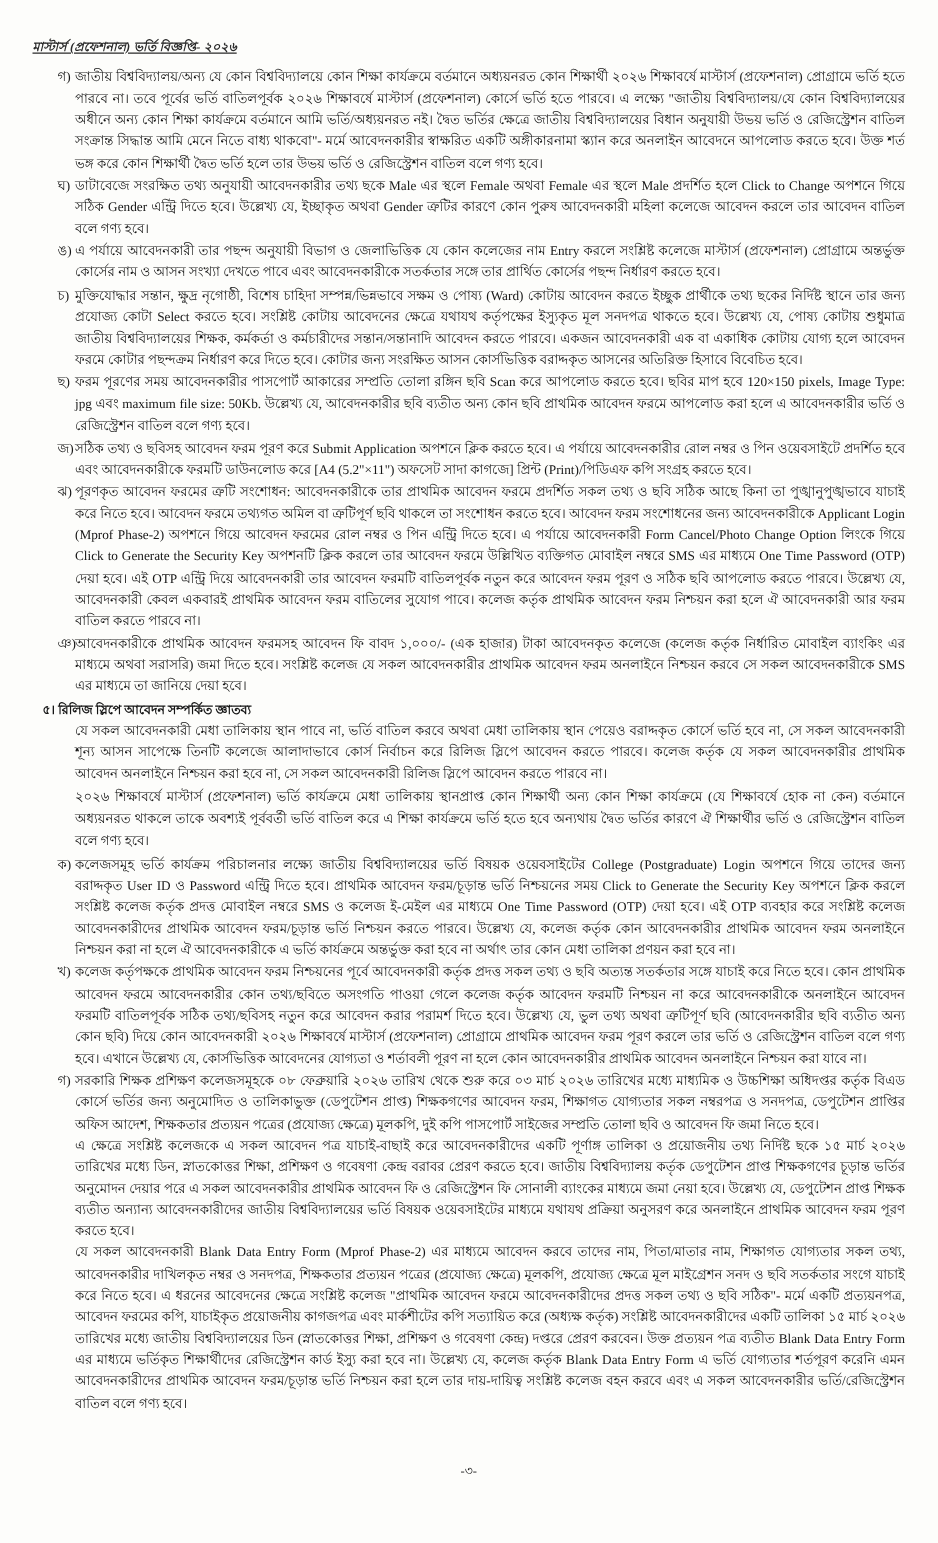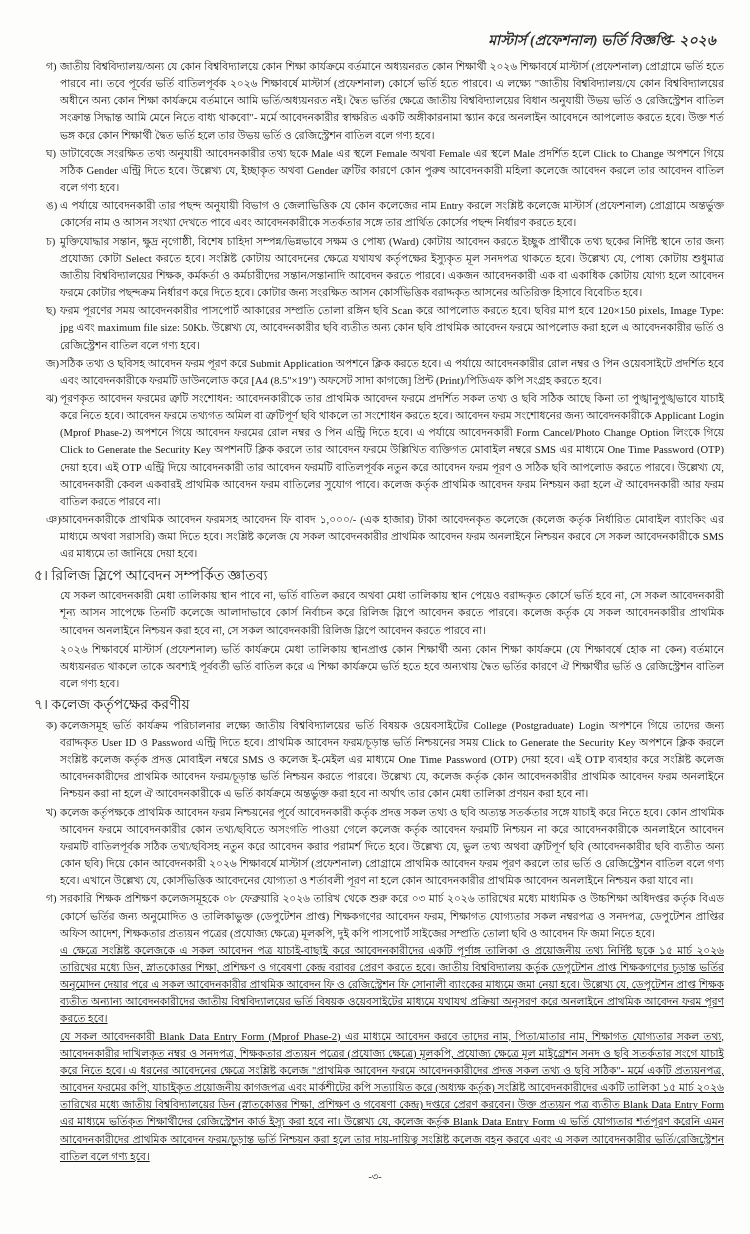--- a/index.html
+++ b/index.html
@@ -17,28 +17,29 @@
   }
   .page {
     position: relative;
     width: 750px;
     height: 1234px;
     background: #fdfdfb;
     box-sizing: border-box;
     padding: 34px 26px 20px 26px;
   }
   .page-header {
-    text-align: right;
-    font-size: 14px;
+    text-align: left;
+    font-size: 10px;
     font-style: italic;
     font-weight: bold;
     color: #2a2a2a;
     letter-spacing: 0.1px;
     margin: 0 8px 10px 0;
     line-height: 1;
+    text-decoration: underline;
   }
   .doc-body {
     font-size: 10.6px;
     line-height: 1.62;
     text-align: justify;
     color: #151515;
   }
   
   .item {
     display: flex;
@@ -63,38 +64,37 @@
     line-height: 1.62;
     hyphens: none;
   }
   
   .section {
     margin-top: 2px;
     margin-bottom: 1px;
   }
   .section-heading {
     padding-left: 8px;
-    font-size: 14px;
+    font-size: 10px;
     line-height: 1.62;
-    font-weight: normal;
+    font-weight: bold;
   }
   .section-body {
     padding-left: 34px;
     text-align: justify;
     font-size: 10.6px;
     line-height: 1.62;
     margin-bottom: 1px;
   }
   
   .subpara {
     text-align: justify;
     font-size: 10.6px;
     line-height: 1.62;
     margin-top: 0;
-    text-decoration: underline;
   }
   .page-number {
     position: absolute;
     left: 0;
     right: 0;
     bottom: 48px;
     text-align: center;
     font-size: 10px;
     color: #222;
   }
@@ -128,21 +128,21 @@
       <div class="item-text">মুক্তিযোদ্ধার সন্তান, ক্ষুদ্র নৃগোষ্ঠী, বিশেষ চাহিদা সম্পন্ন/ভিন্নভাবে সক্ষম ও পোষ্য (Ward) কোটায় আবেদন করতে ইচ্ছুক প্রার্থীকে তথ্য ছকের নির্দিষ্ট স্থানে তার জন্য প্রযোজ্য কোটা Select করতে হবে। সংশ্লিষ্ট কোটায় আবেদনের ক্ষেত্রে যথাযথ কর্তৃপক্ষের ইস্যুকৃত মূল সনদপত্র থাকতে হবে। উল্লেখ্য যে, পোষ্য কোটায় শুধুমাত্র জাতীয় বিশ্ববিদ্যালয়ের শিক্ষক, কর্মকর্তা ও কর্মচারীদের সন্তান/সন্তানাদি আবেদন করতে পারবে। একজন আবেদনকারী এক বা একাধিক কোটায় যোগ্য হলে আবেদন ফরমে কোটার পছন্দক্রম নির্ধারণ করে দিতে হবে। কোটার জন্য সংরক্ষিত আসন কোর্সভিত্তিক বরাদ্দকৃত আসনের অতিরিক্ত হিসাবে বিবেচিত হবে।</div>
     </div>
 
     <div class="item">
       <div class="item-marker">ছ)</div>
       <div class="item-text">ফরম পূরণের সময় আবেদনকারীর পাসপোর্ট আকারের সম্প্রতি তোলা রঙ্গিন ছবি Scan করে আপলোড করতে হবে। ছবির মাপ হবে 120×150 pixels, Image Type: jpg এবং maximum file size: 50Kb. উল্লেখ্য যে, আবেদনকারীর ছবি ব্যতীত অন্য কোন ছবি প্রাথমিক আবেদন ফরমে আপলোড করা হলে এ আবেদনকারীর ভর্তি ও রেজিস্ট্রেশন বাতিল বলে গণ্য হবে।</div>
     </div>
 
     <div class="item">
       <div class="item-marker">জ)</div>
-      <div class="item-text">সঠিক তথ্য ও ছবিসহ আবেদন ফরম পূরণ করে Submit Application অপশনে ক্লিক করতে হবে। এ পর্যায়ে আবেদনকারীর রোল নম্বর ও পিন ওয়েবসাইটে প্রদর্শিত হবে এবং আবেদনকারীকে ফরমটি ডাউনলোড করে [A4 (8.5"×19") অফসেট সাদা কাগজে] প্রিন্ট (Print)/পিডিএফ কপি সংগ্রহ করতে হবে।</div>
+      <div class="item-text">সঠিক তথ্য ও ছবিসহ আবেদন ফরম পূরণ করে Submit Application অপশনে ক্লিক করতে হবে। এ পর্যায়ে আবেদনকারীর রোল নম্বর ও পিন ওয়েবসাইটে প্রদর্শিত হবে এবং আবেদনকারীকে ফরমটি ডাউনলোড করে [A4 (5.2"×11") অফসেট সাদা কাগজে] প্রিন্ট (Print)/পিডিএফ কপি সংগ্রহ করতে হবে।</div>
     </div>
 
     <div class="item">
       <div class="item-marker">ঝ)</div>
       <div class="item-text">পূরণকৃত আবেদন ফরমের ত্রুটি সংশোধন: আবেদনকারীকে তার প্রাথমিক আবেদন ফরমে প্রদর্শিত সকল তথ্য ও ছবি সঠিক আছে কিনা তা পুঙ্খানুপুঙ্খভাবে যাচাই করে নিতে হবে। আবেদন ফরমে তথ্যগত অমিল বা ত্রুটিপূর্ণ ছবি থাকলে তা সংশোধন করতে হবে। আবেদন ফরম সংশোধনের জন্য আবেদনকারীকে Applicant Login (Mprof Phase-2) অপশনে গিয়ে আবেদন ফরমের রোল নম্বর ও পিন এন্ট্রি দিতে হবে। এ পর্যায়ে আবেদনকারী Form Cancel/Photo Change Option লিংকে গিয়ে Click to Generate the Security Key অপশনটি ক্লিক করলে তার আবেদন ফরমে উল্লিখিত ব্যক্তিগত মোবাইল নম্বরে SMS এর মাধ্যমে One Time Password (OTP) দেয়া হবে। এই OTP এন্ট্রি দিয়ে আবেদনকারী তার আবেদন ফরমটি বাতিলপূর্বক নতুন করে আবেদন ফরম পূরণ ও সঠিক ছবি আপলোড করতে পারবে। উল্লেখ্য যে, আবেদনকারী কেবল একবারই প্রাথমিক আবেদন ফরম বাতিলের সুযোগ পাবে। কলেজ কর্তৃক প্রাথমিক আবেদন ফরম নিশ্চয়ন করা হলে ঐ আবেদনকারী আর ফরম বাতিল করতে পারবে না।</div>
     </div>
 
     <div class="item">
       <div class="item-marker">ঞ)</div>
       <div class="item-text">আবেদনকারীকে প্রাথমিক আবেদন ফরমসহ আবেদন ফি বাবদ ১,০০০/- (এক হাজার) টাকা আবেদনকৃত কলেজে (কলেজ কর্তৃক নির্ধারিত মোবাইল ব্যাংকিং এর মাধ্যমে অথবা সরাসরি) জমা দিতে হবে। সংশ্লিষ্ট কলেজ যে সকল আবেদনকারীর প্রাথমিক আবেদন ফরম অনলাইনে নিশ্চয়ন করবে সে সকল আবেদনকারীকে SMS এর মাধ্যমে তা জানিয়ে দেয়া হবে।</div>
@@ -154,24 +154,20 @@
         <span>রিলিজ স্লিপে আবেদন সম্পর্কিত জ্ঞাতব্য</span>
       </div>
       <div class="section-body">যে সকল আবেদনকারী মেধা তালিকায় স্থান পাবে না, ভর্তি বাতিল করবে অথবা মেধা তালিকায় স্থান পেয়েও বরাদ্দকৃত কোর্সে ভর্তি হবে না, সে সকল আবেদনকারী শূন্য আসন সাপেক্ষে তিনটি কলেজে আলাদাভাবে কোর্স নির্বাচন করে রিলিজ স্লিপে আবেদন করতে পারবে। কলেজ কর্তৃক যে সকল আবেদনকারীর প্রাথমিক আবেদন অনলাইনে নিশ্চয়ন করা হবে না, সে সকল আবেদনকারী রিলিজ স্লিপে আবেদন করতে পারবে না।</div>
     </div>
 
     <div class="section">
       <div class="section-body">২০২৬ শিক্ষাবর্ষে মাস্টার্স (প্রফেশনাল) ভর্তি কার্যক্রমে মেধা তালিকায় স্থানপ্রাপ্ত কোন শিক্ষার্থী অন্য কোন শিক্ষা কার্যক্রমে (যে শিক্ষাবর্ষে হোক না কেন) বর্তমানে অধ্যয়নরত থাকলে তাকে অবশ্যই পূর্ববর্তী ভর্তি বাতিল করে এ শিক্ষা কার্যক্রমে ভর্তি হতে হবে অন্যথায় দ্বৈত ভর্তির কারণে ঐ শিক্ষার্থীর ভর্তি ও রেজিস্ট্রেশন বাতিল বলে গণ্য হবে।</div>
     </div>
 
     <div class="section">
-      <div class="section-heading">
-        <span>৭।</span>
-        <span>কলেজ কর্তৃপক্ষের করণীয়</span>
-      </div>
 
       <div class="item">
         <div class="item-marker">ক)</div>
         <div class="item-text">কলেজসমূহ ভর্তি কার্যক্রম পরিচালনার লক্ষ্যে জাতীয় বিশ্ববিদ্যালয়ের ভর্তি বিষয়ক ওয়েবসাইটের College (Postgraduate) Login অপশনে গিয়ে তাদের জন্য বরাদ্দকৃত User ID ও Password এন্ট্রি দিতে হবে। প্রাথমিক আবেদন ফরম/চূড়ান্ত ভর্তি নিশ্চয়নের সময় Click to Generate the Security Key অপশনে ক্লিক করলে সংশ্লিষ্ট কলেজ কর্তৃক প্রদত্ত মোবাইল নম্বরে SMS ও কলেজ ই-মেইল এর মাধ্যমে One Time Password (OTP) দেয়া হবে। এই OTP ব্যবহার করে সংশ্লিষ্ট কলেজ আবেদনকারীদের প্রাথমিক আবেদন ফরম/চূড়ান্ত ভর্তি নিশ্চয়ন করতে পারবে। উল্লেখ্য যে, কলেজ কর্তৃক কোন আবেদনকারীর প্রাথমিক আবেদন ফরম অনলাইনে নিশ্চয়ন করা না হলে ঐ আবেদনকারীকে এ ভর্তি কার্যক্রমে অন্তর্ভুক্ত করা হবে না অর্থাৎ তার কোন মেধা তালিকা প্রণয়ন করা হবে না।</div>
       </div>
 
       <div class="item">
         <div class="item-marker">খ)</div>
         <div class="item-text">কলেজ কর্তৃপক্ষকে প্রাথমিক আবেদন ফরম নিশ্চয়নের পূর্বে আবেদনকারী কর্তৃক প্রদত্ত সকল তথ্য ও ছবি অত্যন্ত সতর্কতার সঙ্গে যাচাই করে নিতে হবে। কোন প্রাথমিক আবেদন ফরমে আবেদনকারীর কোন তথ্য/ছবিতে অসংগতি পাওয়া গেলে কলেজ কর্তৃক আবেদন ফরমটি নিশ্চয়ন না করে আবেদনকারীকে অনলাইনে আবেদন ফরমটি বাতিলপূর্বক সঠিক তথ্য/ছবিসহ নতুন করে আবেদন করার পরামর্শ দিতে হবে। উল্লেখ্য যে, ভুল তথ্য অথবা ত্রুটিপূর্ণ ছবি (আবেদনকারীর ছবি ব্যতীত অন্য কোন ছবি) দিয়ে কোন আবেদনকারী ২০২৬ শিক্ষাবর্ষে মাস্টার্স (প্রফেশনাল) প্রোগ্রামে প্রাথমিক আবেদন ফরম পূরণ করলে তার ভর্তি ও রেজিস্ট্রেশন বাতিল বলে গণ্য হবে। এখানে উল্লেখ্য যে, কোর্সভিত্তিক আবেদনের যোগ্যতা ও শর্তাবলী পূরণ না হলে কোন আবেদনকারীর প্রাথমিক আবেদন অনলাইনে নিশ্চয়ন করা যাবে না।</div>
       </div>

